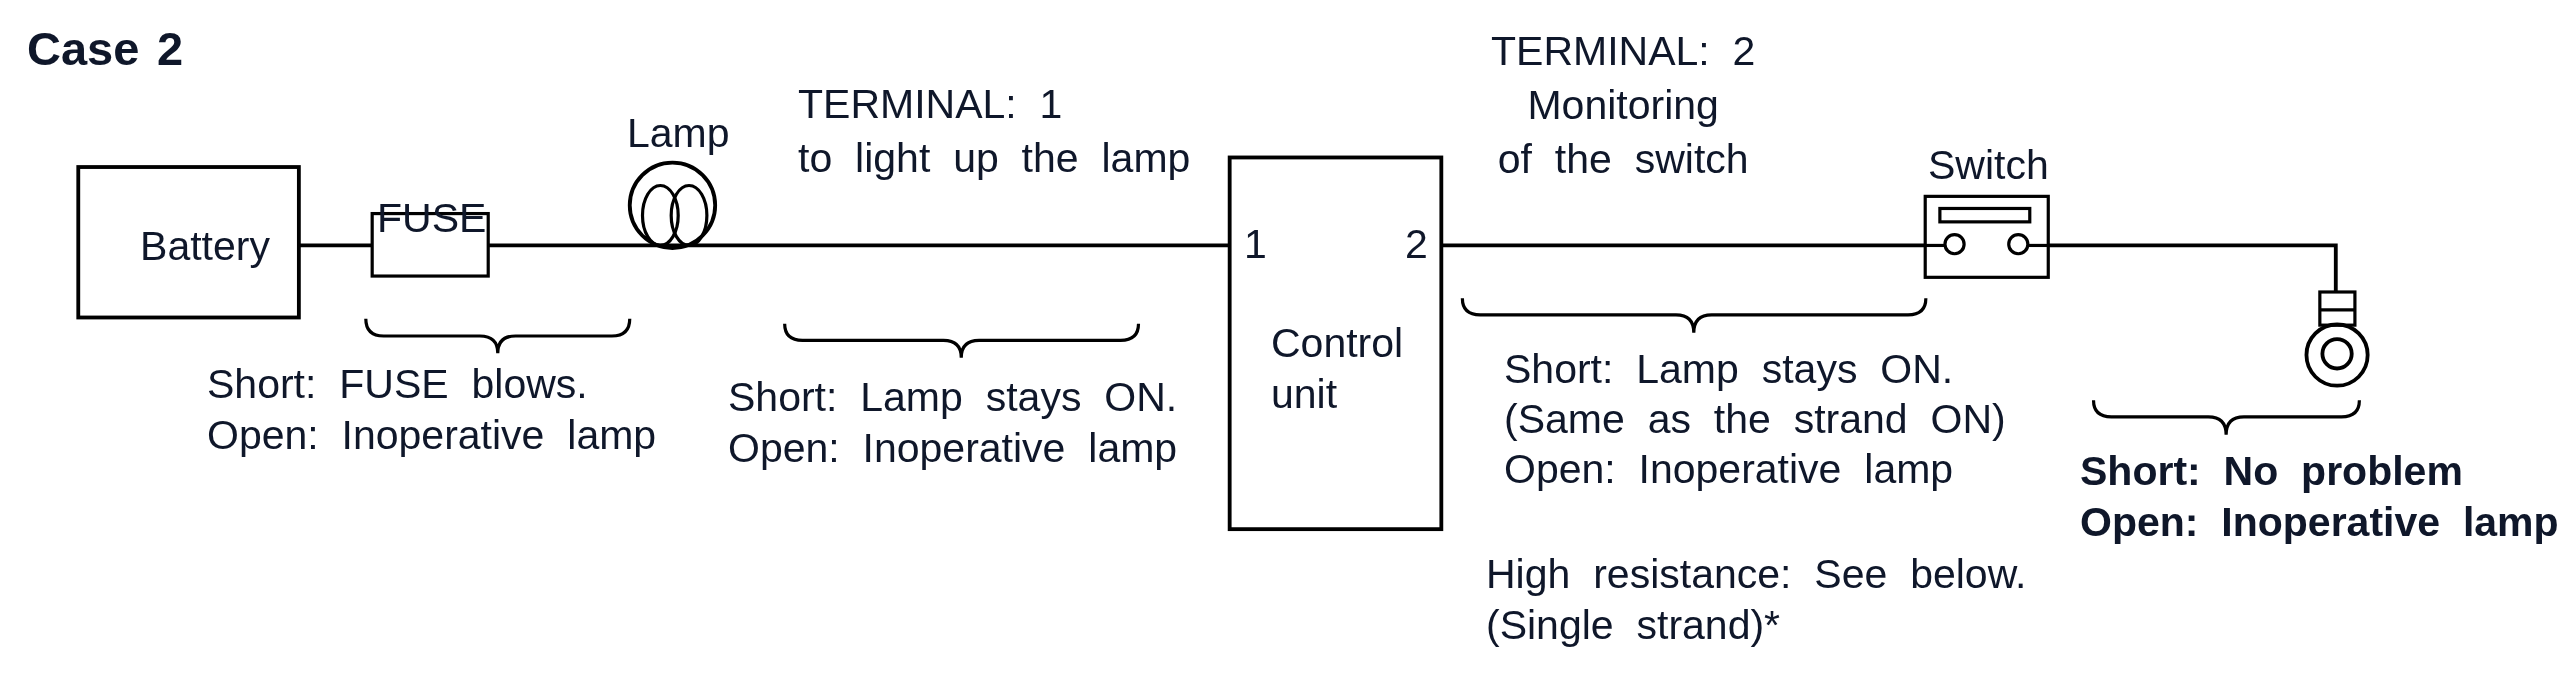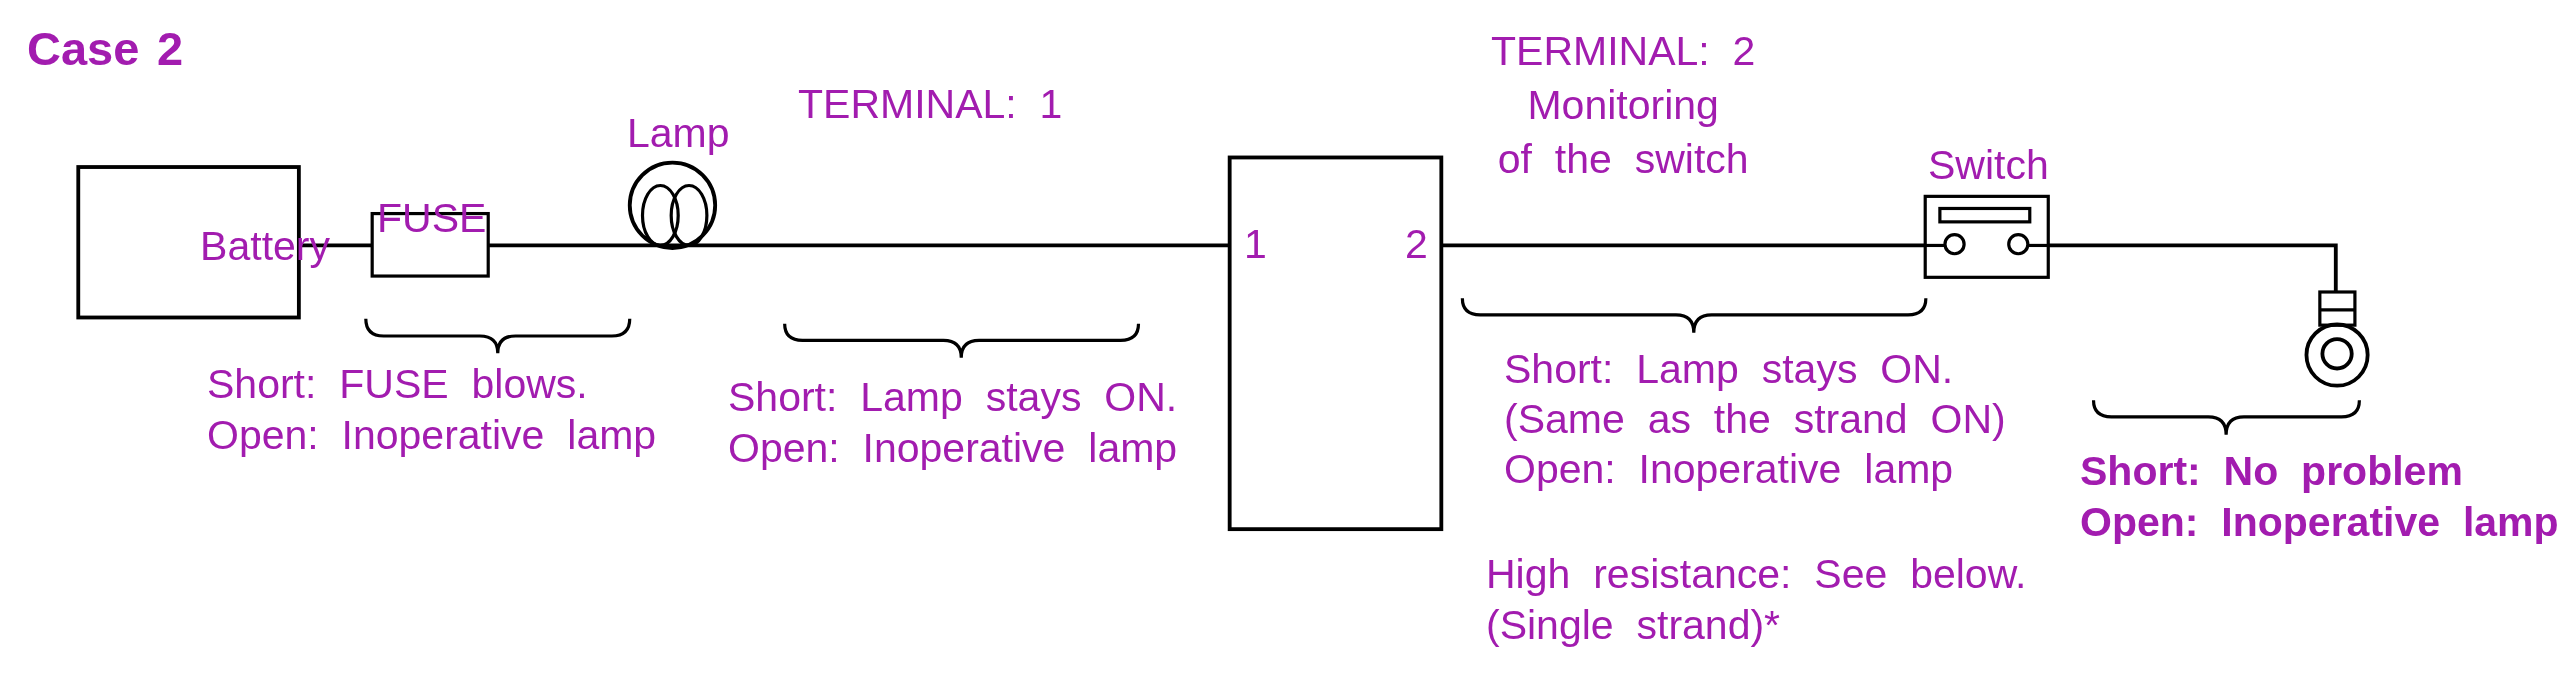--- a/index.html
+++ b/index.html
@@ -20,21 +20,21 @@
     position: absolute;
     left: 0;
     top: 0;
   }
   .txt {
     position: absolute;
     font-size: 41px;
     line-height: 51px;
     white-space: nowrap;
     word-spacing: 0.28em;
-    color: #a21caf;
+    color: #0f172a;
   }
   .title {
     font-size: 47px;
     line-height: 51px;
     font-weight: bold;
     word-spacing: 0.1em;
   }
   .lh84 { line-height: 54px; }
   .lh78 { line-height: 50px; }
   .center { text-align: center; }
@@ -82,35 +82,40 @@
 
       <path d="M573 500 Q573 527 601 527 L752 527 Q780 527 780 554 Q780 527 808 527 L959 527 Q987 527 987 500" stroke-width="5"></path>
       <path d="M1230 508 Q1230 534 1258 534 L1479 534 Q1507 534 1507 561 Q1507 534 1535 534 L1757 534 Q1785 534 1785 508" stroke-width="5"></path>
       <path d="M2293 468 Q2293 494 2321 494 L2628 494 Q2656 494 2656 522 Q2656 494 2684 494 L2992 494 Q3020 494 3020 468" stroke-width="5"></path>
       <path d="M3283 628 Q3283 654 3311 654 L3463 654 Q3491 654 3491 682 Q3491 654 3519 654 L3672 654 Q3700 654 3700 628" stroke-width="5"></path>
     </g>
   </svg>
 
   <div class="txt title" style="left:27px; top:23px;">Case 2</div>
 
-  <div class="txt center" style="left:94px; top:221px; width:236px;text-align:right;">Battery</div>
+  <div class="txt center" style="left:87px; top:221px; width:236px;">Battery</div>
 
   <div class="txt" style="left:377px; top:161px;margin-top:32px;">FUSE</div>
 
   <div class="txt" style="left:627px; top:108px;">Lamp</div>
 
   <div class="txt" style="left:1928px; top:140px;">Switch</div>
 
   <div class="txt" style="left:1244px; top:219px;">1</div>
 
   <div class="txt" style="left:1405px; top:219px;">2</div>
 
+  <div class="txt" style="left:1271px; top:318px;">
+    <div>Control</div>
+    <div>unit</div>
+  </div>
 
   <div class="txt lh84" style="left:798px; top:77px;">
     <div>TERMINAL: 1</div>
+    <div>to light up the lamp</div>
   </div>
 
   <div class="txt lh84" style="left:1491px; top:23.6px;text-align:center;">
     <div>TERMINAL: 2</div>
     <div>Monitoring</div>
     <div>of the switch</div>
   </div>
 
   <div class="txt" style="left:207px; top:359px;">
     <div>Short: FUSE blows.</div>

